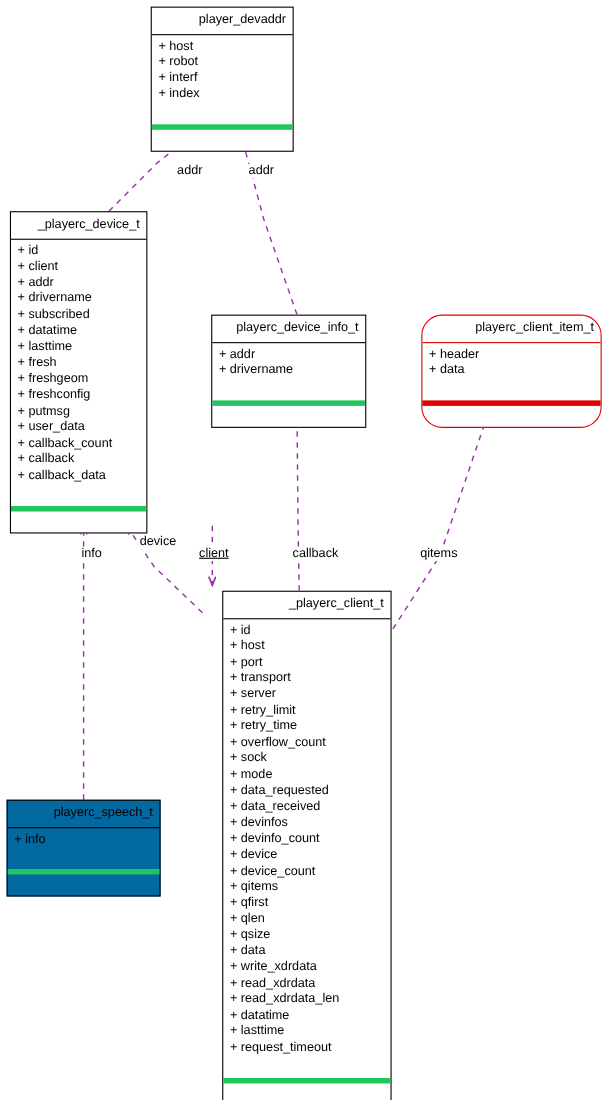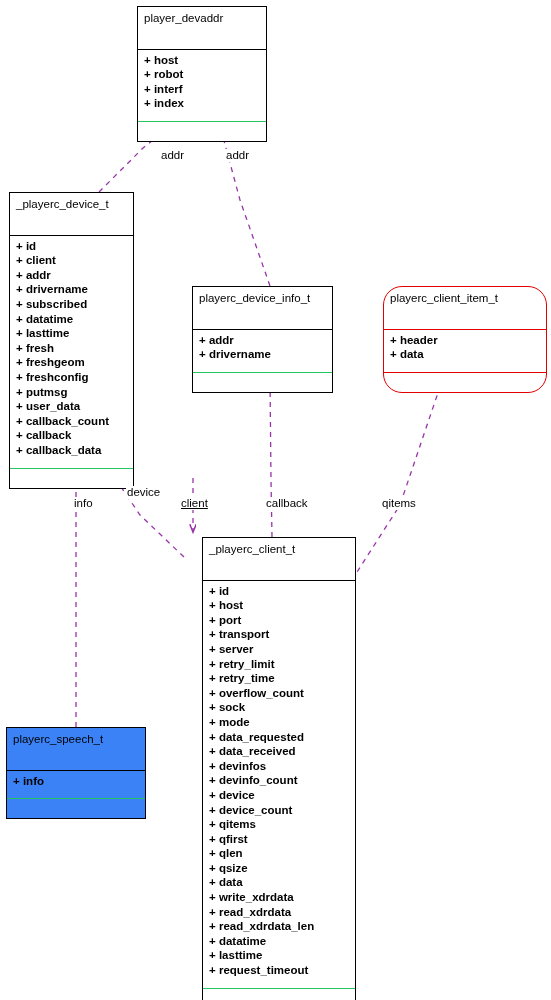--- a/index.html
+++ b/index.html
@@ -34,34 +34,33 @@
     background: #ffffff;
     font-size: 11.5px;
     line-height: 14.6px;
     color: #000000;
   }
   .uml-class.focus {
     border-color: #e00000;
     color: #000000;
   }
   .uml-class.shaded {
-    background: #3b82f6;
+    background: #0369a1;
   }
   .uml-title {
-    text-align: left;
-    padding: 4px 6px 23px 6px;
+    text-align: right;
+    padding: 4px 6px 5px 6px;
     border-bottom: 1px solid #000000;
     white-space: nowrap;
     font-size: 11.5px;
   }
   .uml-class.focus > .uml-title { border-bottom-color: #e00000; }
   .uml-attrs {
-    padding: 3px 6px 10px 6px;
-    border-bottom: 1px solid #22c55e;
-    font-weight: bold;
+    padding: 3px 6px 20px 6px;
+    border-bottom: 5px solid #22c55e;
   }
   .uml-class.focus > .uml-attrs { border-bottom-color: #e00000; }
   .uml-attr {
     white-space: nowrap;
     text-align: left;
   }
   .uml-ops {
     height: 19px;
   }
   .edge-label {

